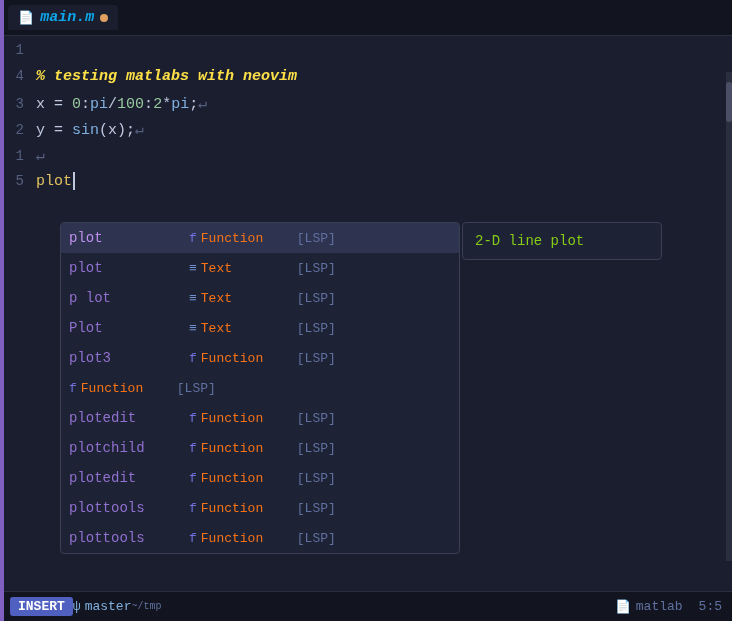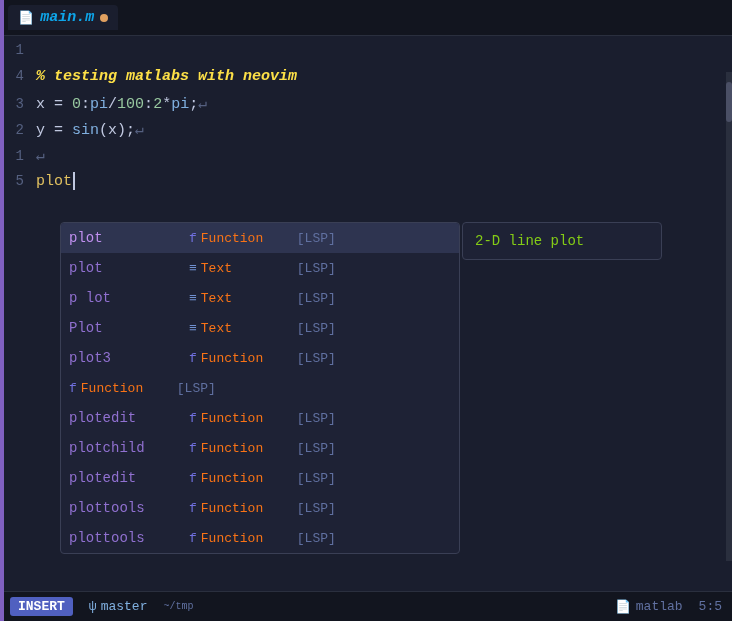--- a/index.html
+++ b/index.html
@@ -201,21 +201,20 @@
       z-index: 10;
     }
 
     
     .status-bar {
       height: 30px;
       background: #12151f;
       display: flex;
       align-items: center;
       padding: 0 10px;
-      gap: 16px;
       border-top: 1px solid #2a2f3e;
     }
 
     .status-mode {
       background: #5060c0;
       color: #ffffff;
       padding: 2px 8px;
       border-radius: 3px;
       font-size: 13px;
       font-weight: bold;

